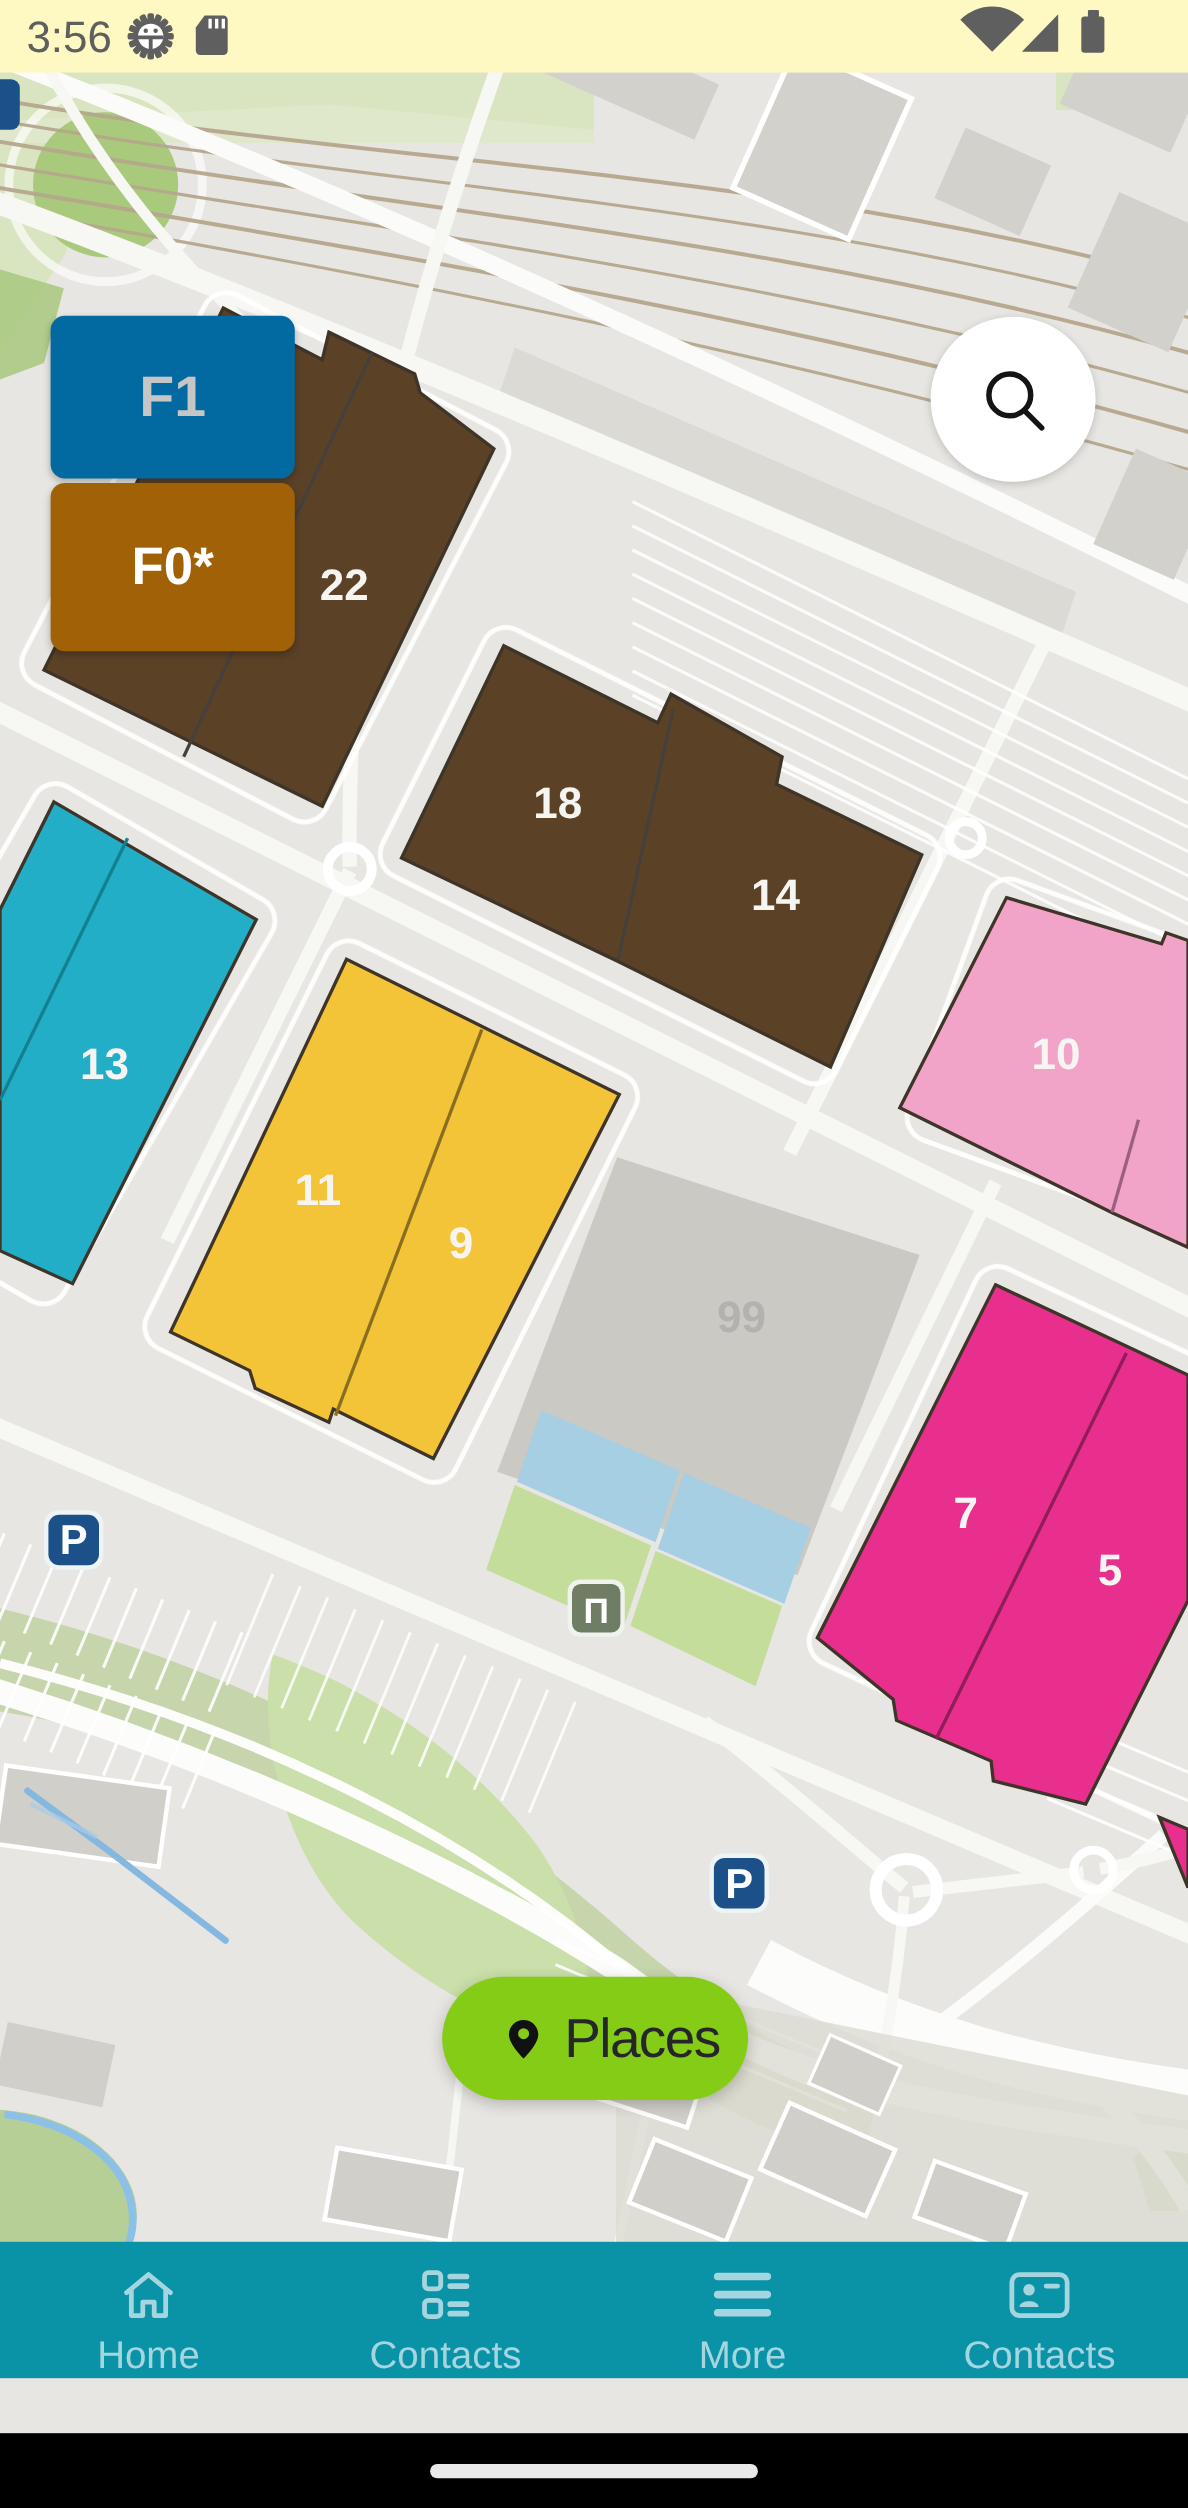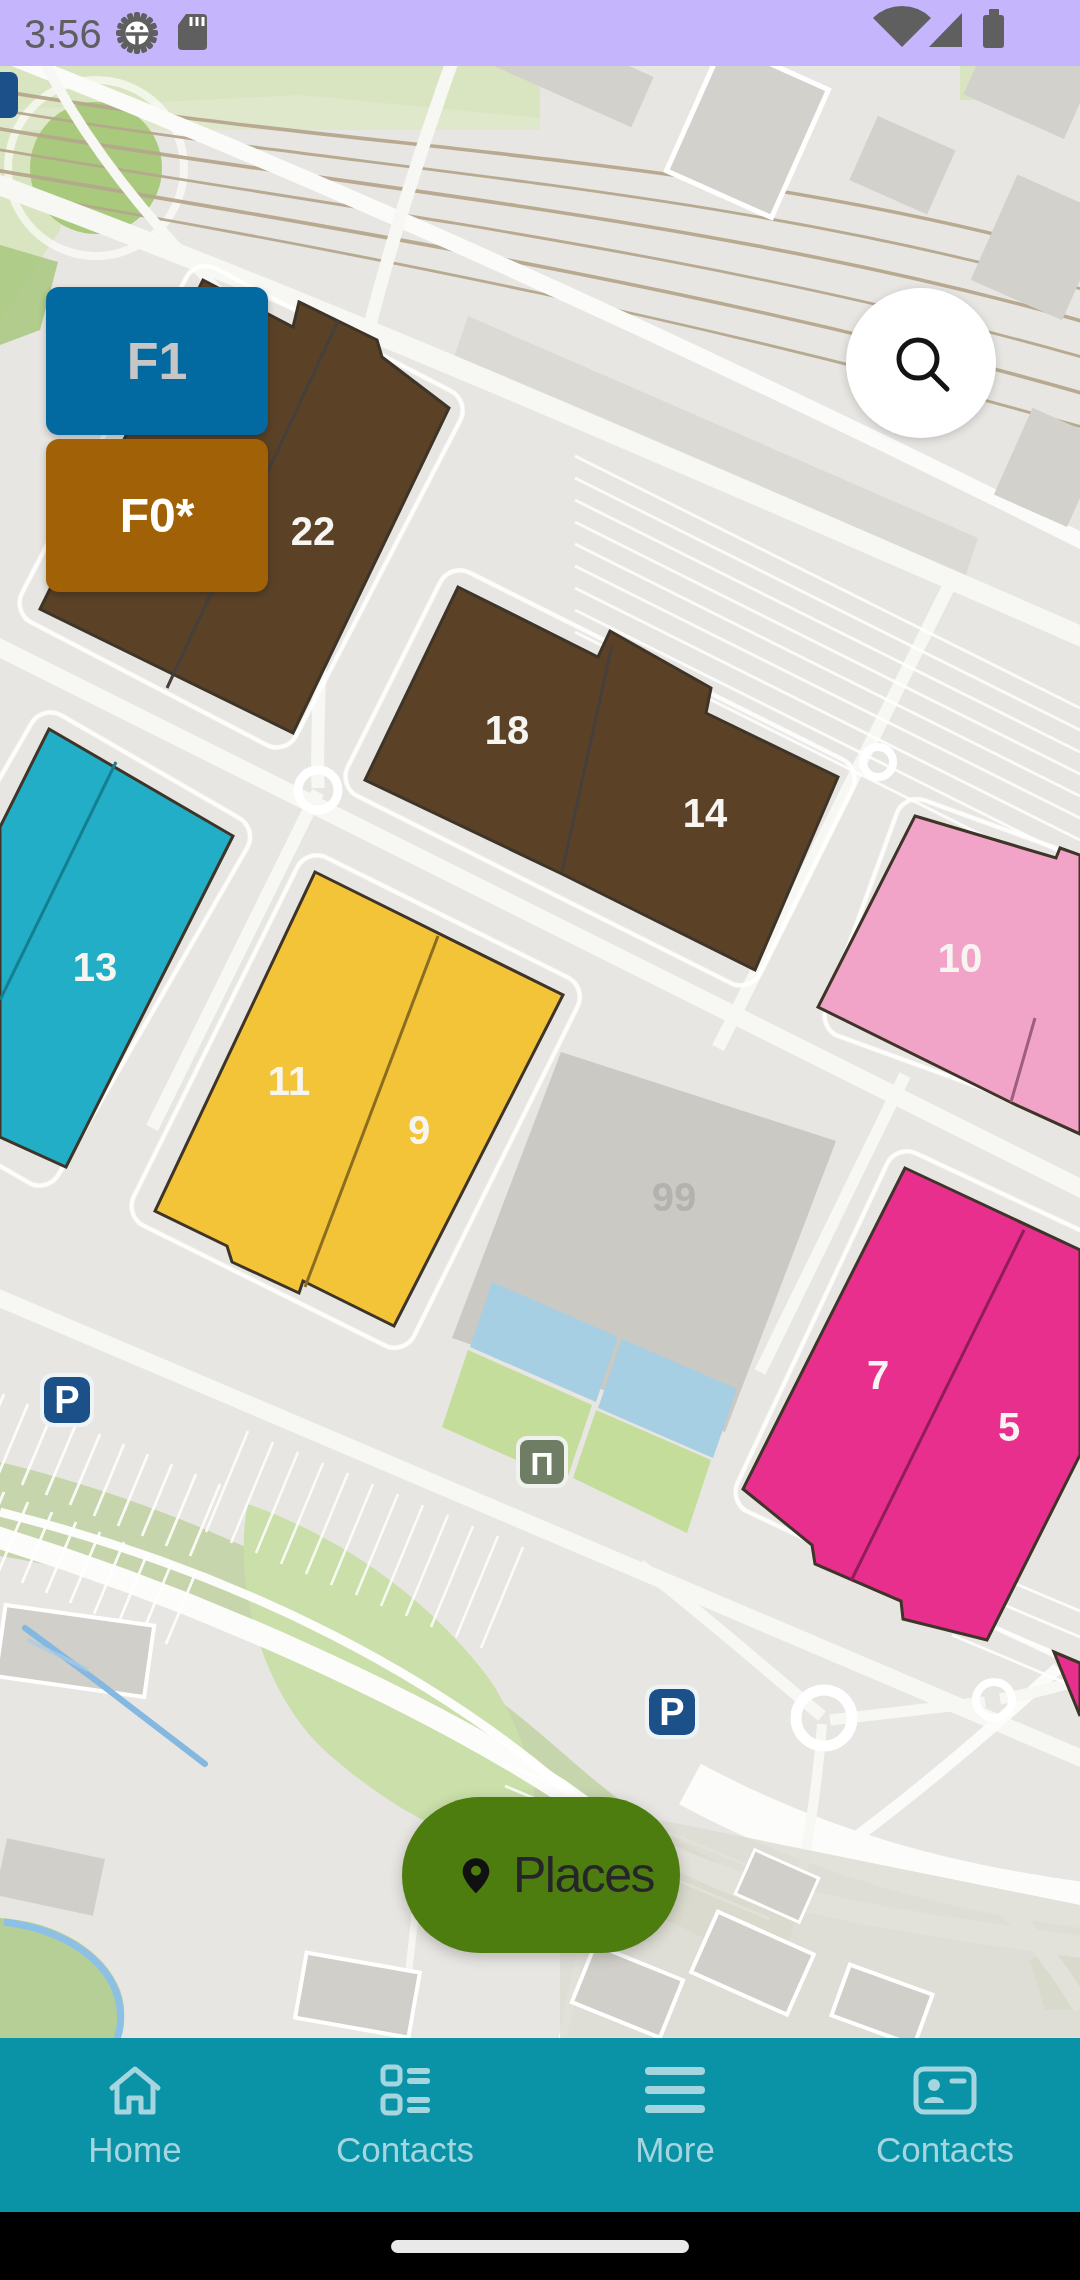--- a/index.html
+++ b/index.html
@@ -1,34 +1,34 @@
 <!DOCTYPE html>
 <html><head>
 <meta charset="utf-8">
 <style>
   html,body { margin:0; padding:0; }
   body { width:1080px; height:2280px; position:relative; overflow:hidden;
          font-family:"Liberation Sans", sans-serif; background:#e7e6e2; }
   #map { position:absolute; left:0; top:0; }
-  #statusbar { position:absolute; left:0; top:0; width:1080px; height:66px; background:#c4b5fd; }
+  #statusbar { position:absolute; left:0; top:0; width:1080px; height:66px; background:#fef9c3; }
   #sbtime { position:absolute; left:24px; top:12px; font-size:40px; color:#5f5f5f; }
   .fbtn { position:absolute; left:46px; width:222px; text-align:center;
            box-shadow:0 3px 7px rgba(0,0,0,0.25); }
   #f1 { top:287px; height:148px; background:#0369a1; border-radius:13px;
         color:#c6c6c6; font-size:52px; font-weight:bold; line-height:148px; }
   #f0 { top:439px; height:153px; background:#a16207; border-radius:13px;
         color:#ffffff; font-size:48px; font-weight:bold; line-height:153px; }
   #search { position:absolute; left:846px; top:288px; width:150px; height:150px;
              border-radius:75px; background:#ffffff; box-shadow:0 2px 8px rgba(0,0,0,0.18); }
-  #places { position:absolute; left:402px; top:1797px; width:278px; height:156px;
-             background:#4d7c0f; border-radius:78px; box-shadow:0 4px 14px rgba(0,0,0,0.22);
+  #places { position:absolute; left:402px; top:1797px; width:278px; height:112px;
+             background:#84cc16; border-radius:78px; box-shadow:0 4px 14px rgba(0,0,0,0.22);
              display:flex; align-items:center; justify-content:flex-start;
              padding-left:54px; box-sizing:border-box; }
   #places span { font-size:50px; color:#26262a; margin-left:17px; letter-spacing:-1.5px; }
-  #nav { position:absolute; left:0; top:2038px; width:1080px; height:174px; background:#0a93a7;
+  #nav { position:absolute; left:0; top:2038px; width:1080px; height:124px; background:#0a93a7;
           display:flex; }
   .nitem { flex:1; display:flex; flex-direction:column; align-items:center; }
   .nitem svg { margin-top:22px; }
   .nlabel { margin-top:10px; font-size:35px; color:#a5d6df; }
   .nactive .nlabel { color:#ffffff; }
   #bottombar { position:absolute; left:0; top:2212px; width:1080px; height:68px; background:#000000; }
   #gesture { position:absolute; left:391px; top:2240px; width:298px; height:13px; border-radius:7px; background:#e9e9e9; }
 </style>
 </head>
 <body>

